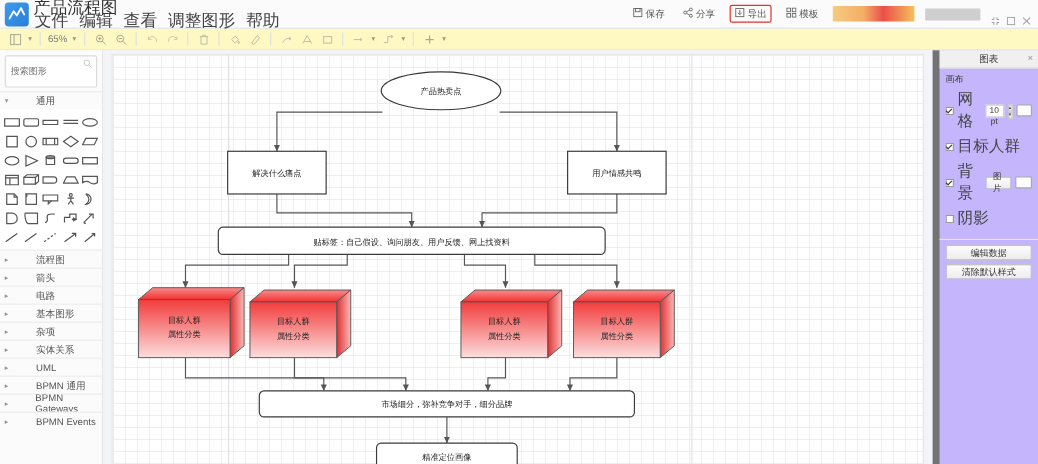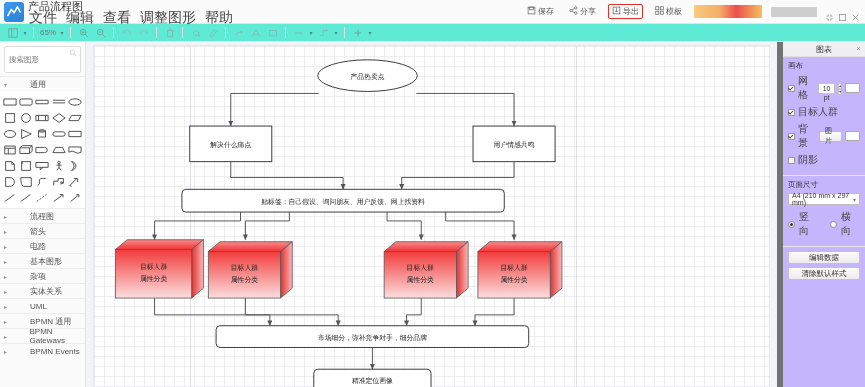--- a/index.html
+++ b/index.html
@@ -21,21 +21,21 @@
     display: flex; align-items: stretch; position: relative;
   }
   .app-logo {
     width: 20px; height: 20px; margin: 2px 4px 0 4px;
     background: linear-gradient(135deg,#3d9bf0,#2a7fd4);
     border-radius: 3px; flex: 0 0 20px;
     display: flex; align-items: center; justify-content: center;
   }
   .app-logo svg { width: 14px; height: 14px; }
   .title-left { display: flex; flex-direction: column; justify-content: center; }
-  .doc-title { font-size: 11px; color: #333; line-height: 11px; padding-top: 1px; }
+  .doc-title { font-size: 14px; color: #333; line-height: 11px; padding-top: 1px; }
   .menubar { display: flex; gap: 7px; line-height: 11px; }
   .menu-item { font-size: 14px; color: #444; cursor: default; padding: 0 1px; }
 
   .titlebar-right {
     margin-left: auto; display: flex; align-items: center; gap: 9px;
     padding-right: 6px;
   }
   .tb-action { display: flex; align-items: center; gap: 2px; font-size: 8px; color: #555; padding: 2px 3px; }
   .tb-action.boxed { border: 1.3px solid #e8302b; border-radius: 2px; padding: 1px 3px; }
   .tb-action svg { width: 9px; height: 9px; }
@@ -45,21 +45,21 @@
     opacity: .85; border-radius: 1px;
   }
   .user-chip2 { width: 46px; height: 10px; background: #cfcfcf; border-radius: 1px; }
   .wincontrols { display: flex; align-items: flex-end; gap: 6px; height: 100%; padding-bottom: 2px; }
   .wc { width: 7px; height: 7px; opacity: .55; }
   .wc svg { width: 7px; height: 7px; display: block; }
 
   
   .toolbar {
     height: 18px; flex: 0 0 18px;
-    background: #5eead4; border-bottom: 1px solid #e9e9e9;
+    background: #fef9c3; border-bottom: 1px solid #e9e9e9;
     display: flex; align-items: center; gap: 0px; padding-left: 4px;
   }
   .tool { width: 17px; height: 16px; display: flex; align-items: center; justify-content: center; opacity: .62; }
   .tool svg { width: 10px; height: 10px; }
   .tool-caret { width: 8px; height: 16px; display: flex; align-items: center; justify-content: center; opacity: .5; font-size: 6px; }
   .zoom-label { font-size: 8px; color: #777; padding: 0 2px; min-width: 20px; text-align: center; }
   .tsep { width: 1px; height: 11px; background: #e0e0e0; margin: 0 4px; }
 
   
   .body-row { flex: 1 1 auto; display: flex; min-height: 0; }
@@ -120,21 +120,21 @@
     font-size: 8px; color: #333;
   }
   .rp-close { position: absolute; right: 4px; top: 3px; opacity: .5; font-size: 8px; line-height: 8px; }
   .rp-section { padding: 4px 5px 5px 5px; border-bottom: 1px solid #e6e6e6; }
   .rp-sec-title { font-size: 7.5px; color: #333; margin-bottom: 3px; }
   .rp-row { display: flex; align-items: center; gap: 3px; margin-bottom: 3px; min-height: 11px; }
   .cb { width: 7px; height: 7px; border: 1px solid #9a9a9a; background: #fff; flex: 0 0 7px;
         display: flex; align-items: center; justify-content: center; }
   .cb.checked::after { content: ""; width: 4px; height: 2px; border-left: 1.2px solid #3a3a3a;
         border-bottom: 1.2px solid #3a3a3a; transform: rotate(-45deg) translate(0px,-1px); }
-  .rp-lbl { font-size: 10px; color: #444; }
+  .rp-lbl { font-size: 13px; color: #444; }
   .rp-spacer { flex: 1 1 auto; }
   .num-input {
     width: 24px; height: 11px; border: 1px solid #c4c4c4; background: #fff;
     font-size: 7px; text-align: center; line-height: 9px; color: #333; font-family: inherit;
   }
   .spinner { display: flex; flex-direction: column; width: 6px; height: 11px; }
   .spinner div { flex: 1; border: 1px solid #c4c4c4; background: #f2f2f2; font-size: 4px;
      display: flex; align-items: center; justify-content: center; line-height: 4px; }
   .swatch { width: 20px; height: 10px; border: 1px solid #aaa; background: #fff; border-radius: 1px; }
   .mini-btn {
@@ -754,34 +754,20 @@
           <span class="swatch"></span>
         </div>
 
         <div class="rp-row">
           <span class="cb"></span>
           <span class="rp-lbl">阴影</span>
         </div>
       </div>
 
 
-      <div class="rp-section">
-        <div class="rp-sec-title">页面尺寸</div>
-        <div class="select-box">
-          <span>A4 (210 mm x 297 mm)</span>
-          <span class="sc">▾</span>
-        </div>
-        <div class="rp-row" style="margin-top:5px; gap:4px;">
-          <span class="radio on"></span>
-          <span class="rp-lbl">竖向</span>
-          <span style="width:4px"></span>
-          <span class="radio"></span>
-          <span class="rp-lbl">横向</span>
-        </div>
-      </div>
 
       <div class="rp-section" style="border-bottom:none;">
         <div class="wide-btn">编辑数据</div>
         <div class="wide-btn">清除默认样式</div>
       </div>
     </div>
 
   </div>
 </div>
 

